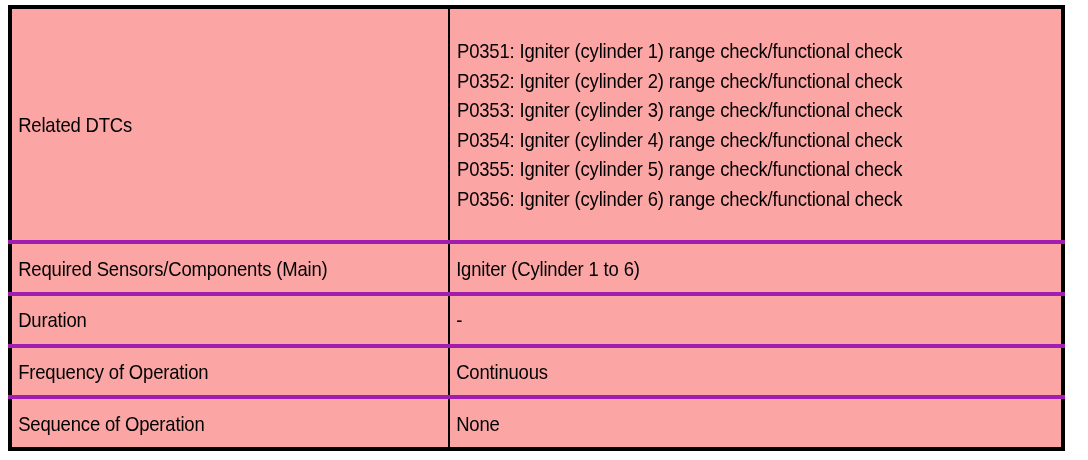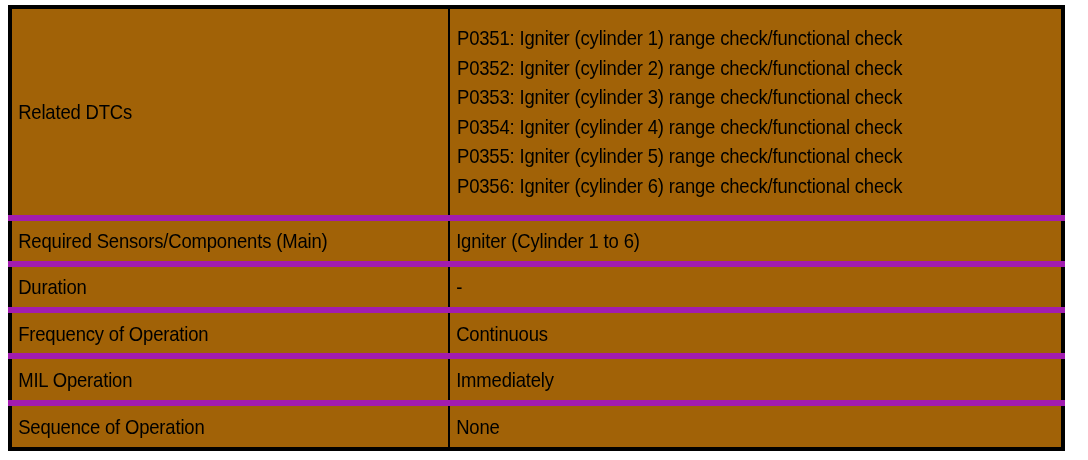--- a/index.html
+++ b/index.html
@@ -30,32 +30,32 @@
     width: 1057px;
     height: 446px;
     box-sizing: border-box;
     border: 4px solid #000000;
     border-collapse: collapse;
     background: #ffffff;
     table-layout: fixed;
   }
 
   #spec-table tr.spec-row > td {
-    border-top: 6px solid #a21caf;
+    border-top: 4px solid #a21caf;
   }
   #spec-table tr.spec-row:first-child > td {
     border-top: none;
   }
 
   td.label-cell,
   td.value-cell {
     box-sizing: border-box;
     padding: 0;
     vertical-align: middle;
-    background: #a16207;
+    background: #fca5a5;
   }
 
   td.label-cell {
     width: 437px;
     border-right: 2px solid #000000;
   }
 
   td.value-cell {
     width: 612px;
   }
@@ -149,28 +149,20 @@
 
       <tr class="spec-row data-row">
         <td class="label-cell">
           <span class="cell-text">Frequency of Operation</span>
         </td>
         <td class="value-cell">
           <span class="cell-text">Continuous</span>
         </td>
       </tr>
 
-      <tr class="spec-row data-row">
-        <td class="label-cell">
-          <span class="cell-text">MIL Operation</span>
-        </td>
-        <td class="value-cell">
-          <span class="cell-text">Immediately</span>
-        </td>
-      </tr>
 
       <tr class="spec-row data-row">
         <td class="label-cell">
           <span class="cell-text">Sequence of Operation</span>
         </td>
         <td class="value-cell">
           <span class="cell-text">None</span>
         </td>
       </tr>
 

